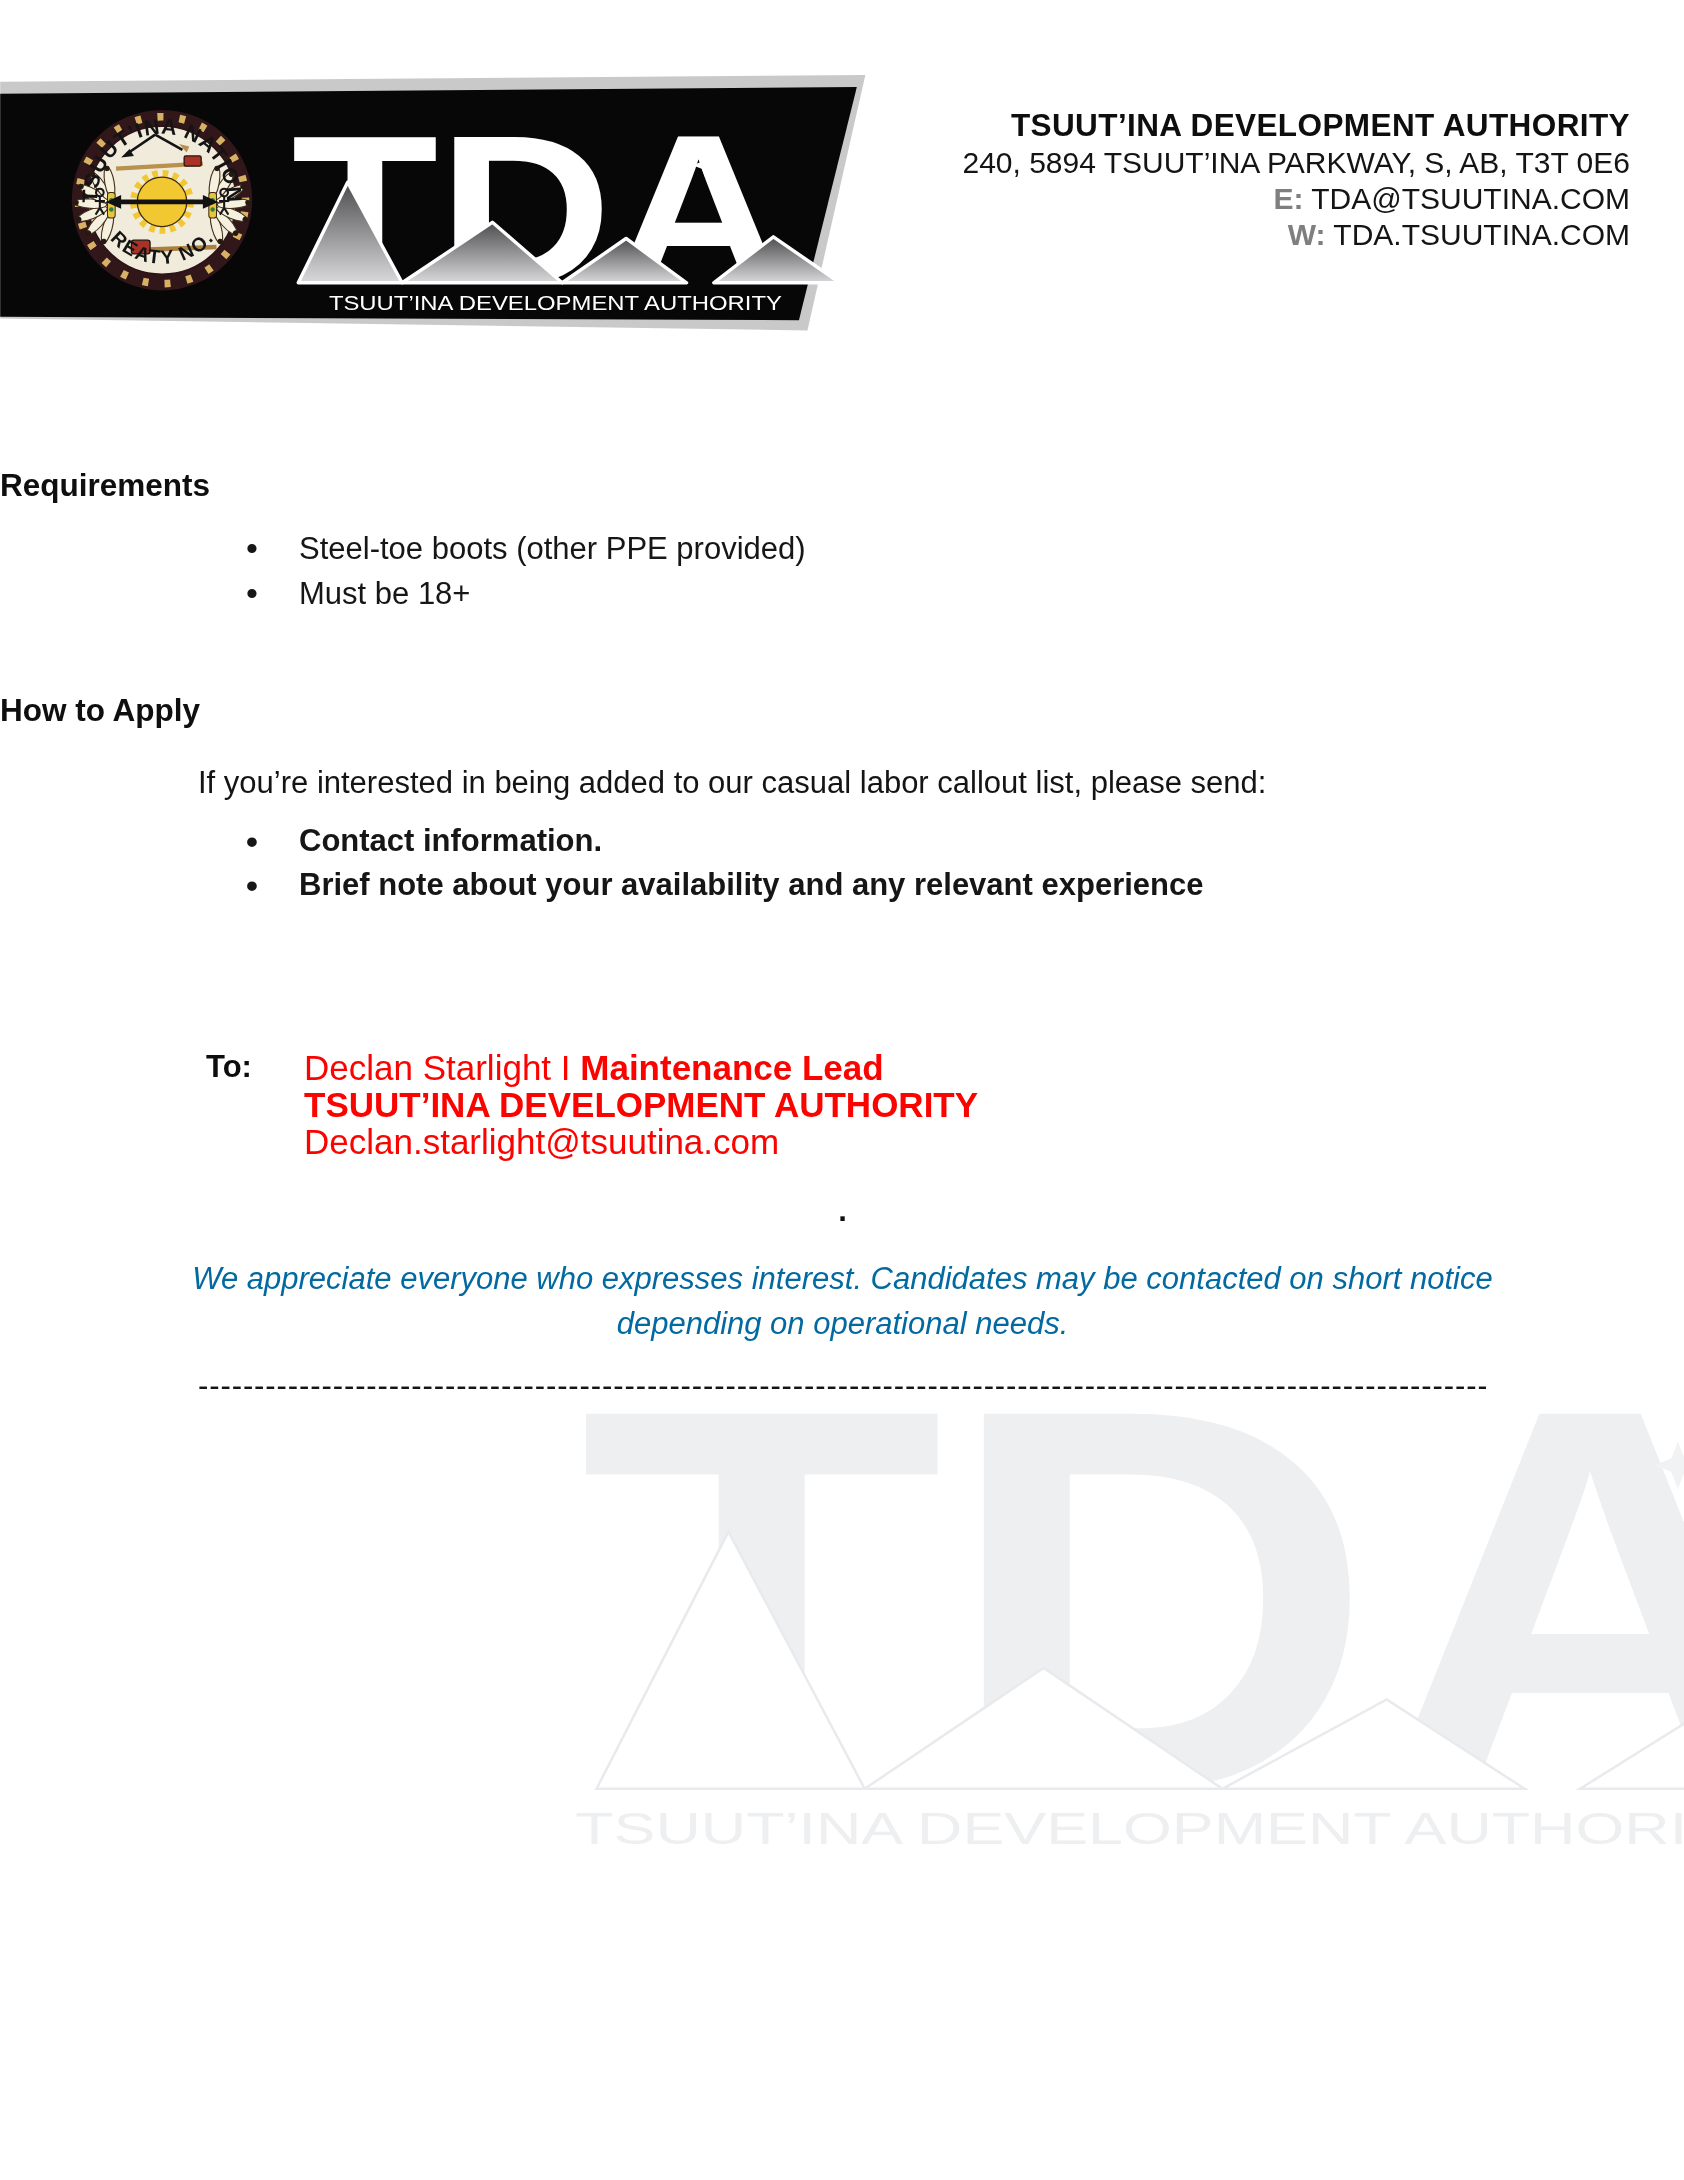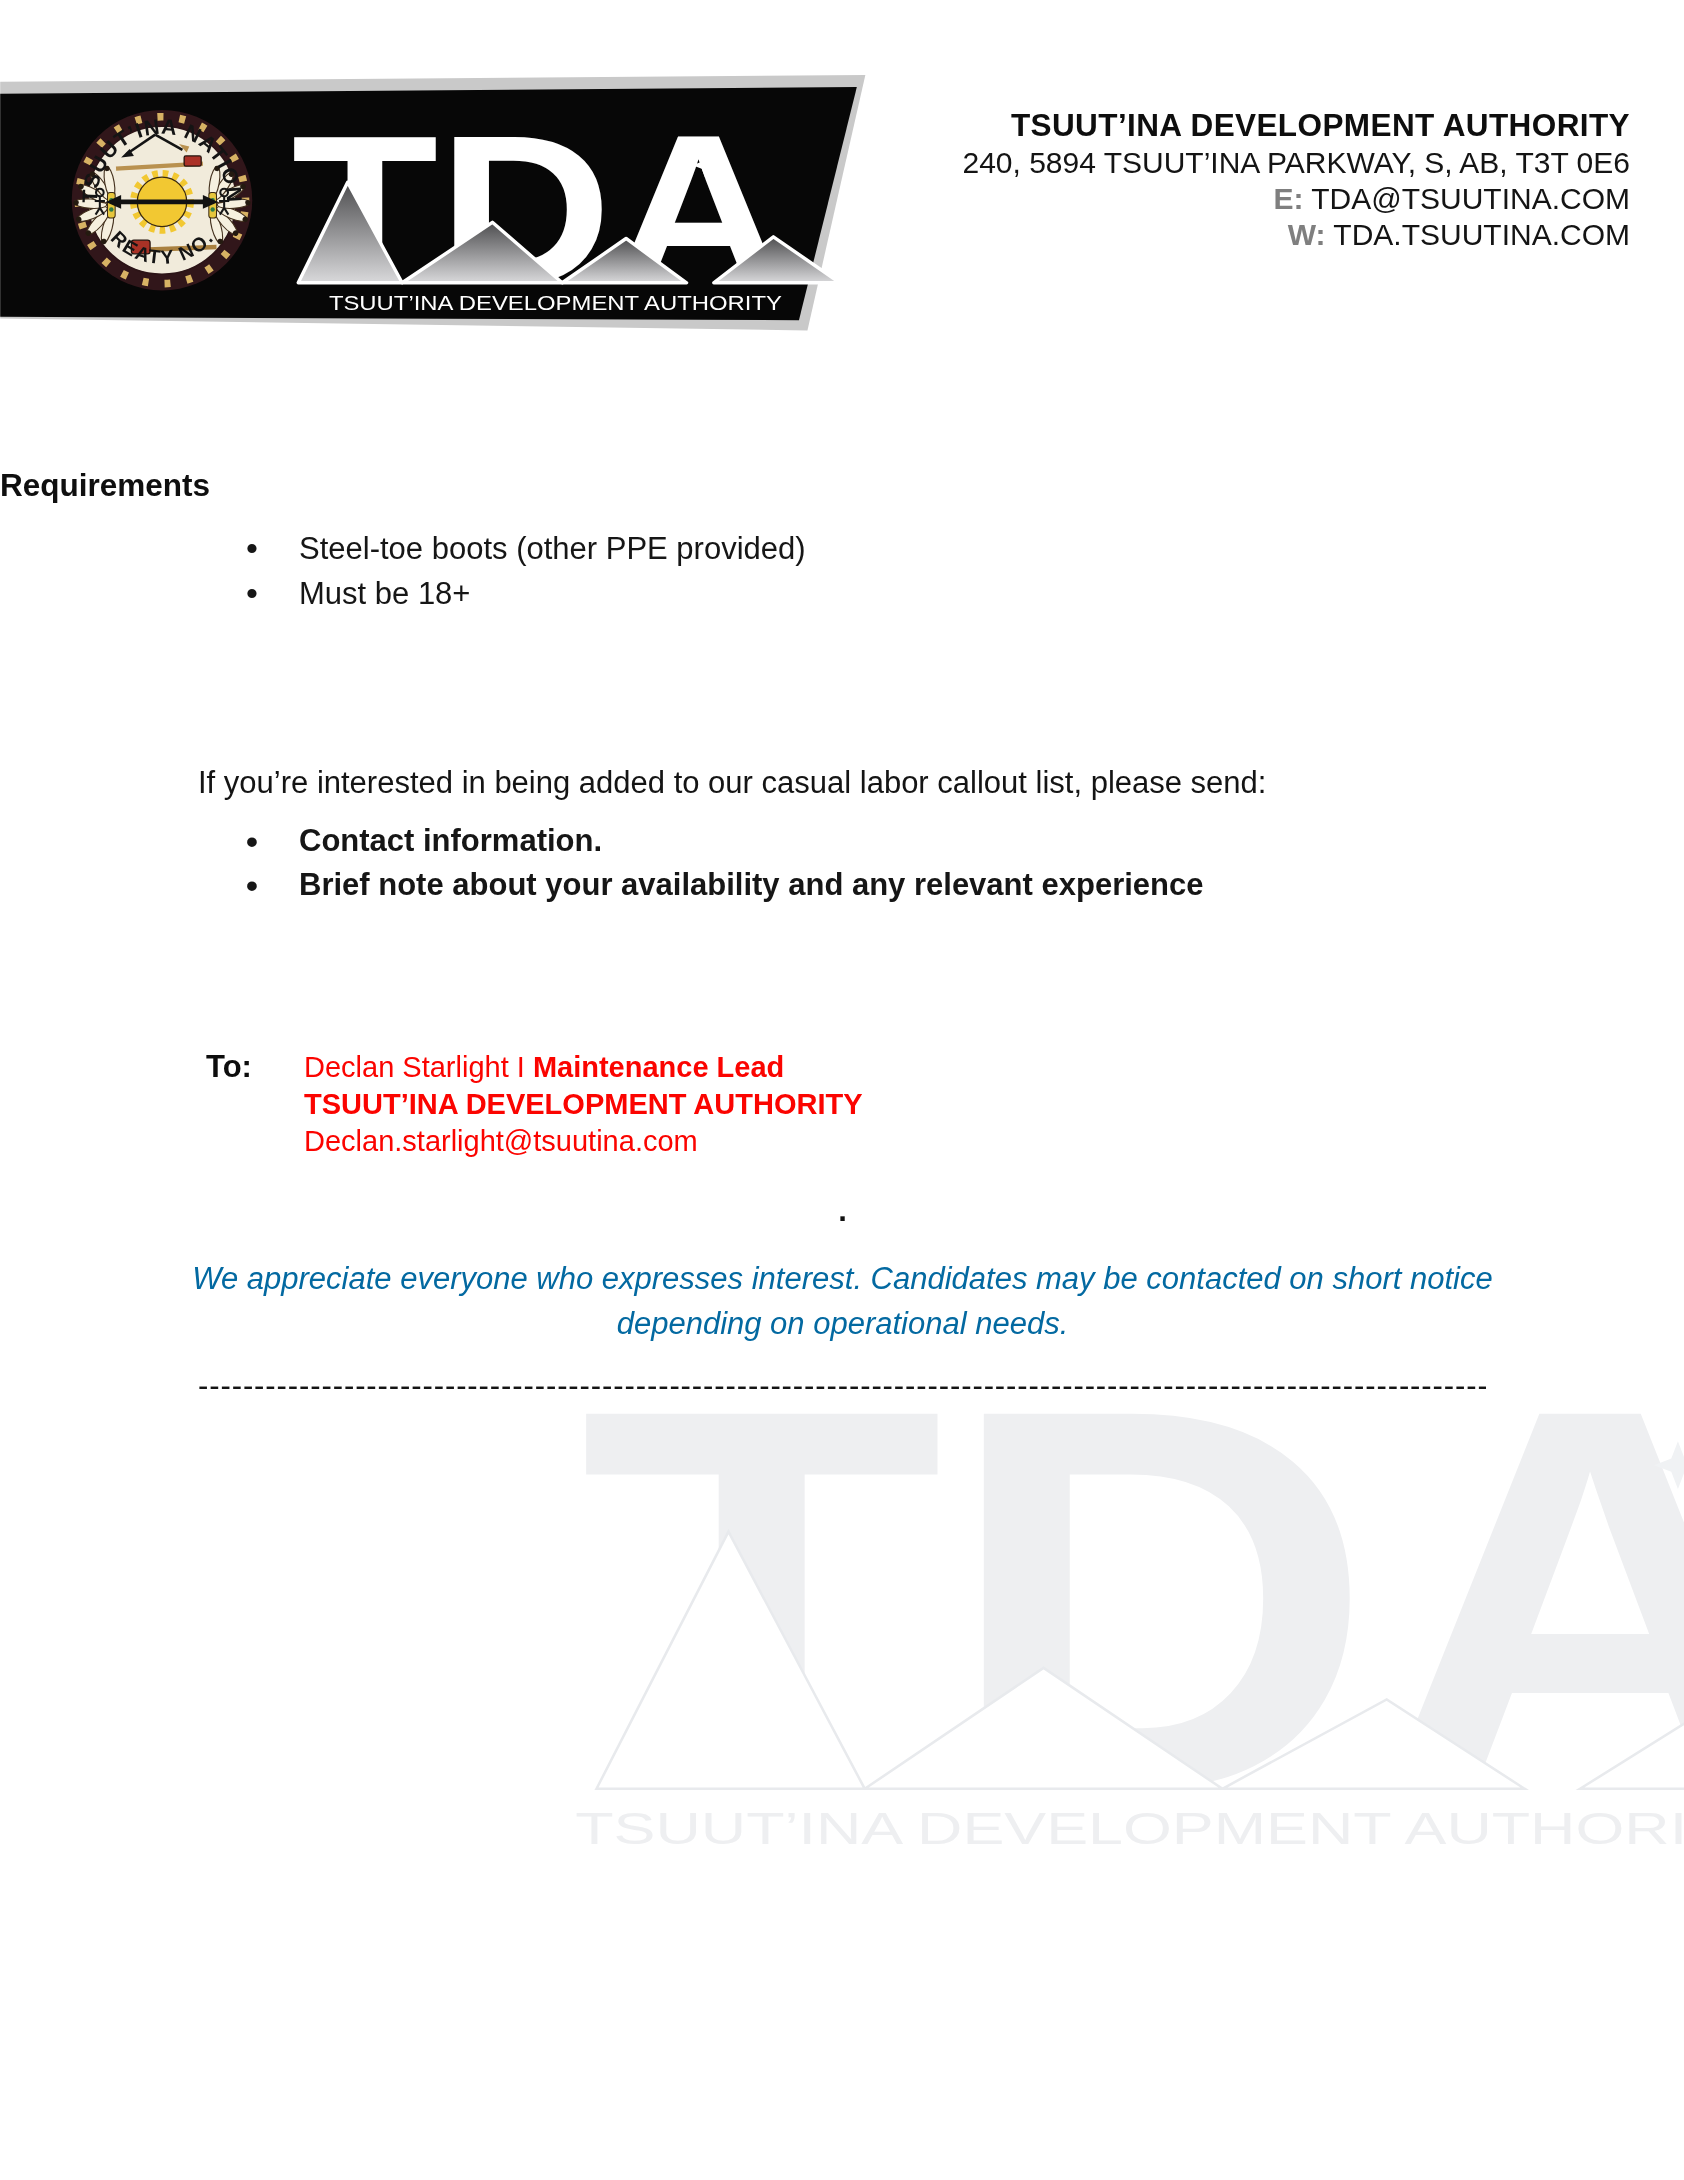--- a/index.html
+++ b/index.html
@@ -27,21 +27,21 @@
   .blist li::before{content:"\2022";position:absolute;left:48px;top:0;font-size:34px;}
   #list1{top:526px;}
   #list2{top:819px;font-weight:bold;}
   #list2 li{height:44px;line-height:44px;}
 
   #intro{position:absolute;left:198px;top:765px;font-size:31px;color:#141414;}
 
   
   #to-block{position:absolute;left:198px;top:1049px;}
   .to-label{position:absolute;left:8px;top:0;font-size:31px;font-weight:bold;color:#0d0d0d;}
-  .to-lines{margin-left:106px;font-size:29px;line-height:37px;color:#fb0400;}
+  .to-lines{margin-left:106px;font-size:35px;line-height:37px;color:#fb0400;}
   .bold{font-weight:bold;}
 
   #dot{position:absolute;left:0;width:100%;top:1193px;text-align:center;font-size:31px;font-weight:bold;color:#111;}
 
   #note{position:absolute;left:170px;right:170px;top:1256px;text-align:center;
         font-style:italic;font-size:31px;line-height:45px;color:#0369a1;}
 
   #divider{position:absolute;left:198px;width:1288px;top:1365px;font-size:31px;line-height:41px;
            white-space:nowrap;overflow:hidden;letter-spacing:0.9px;color:#141414;}
 
@@ -175,20 +175,21 @@
       <span>TDA.TSUUTINA.COM</span>
     </div>
   </div>
 
   <div class="h-center" id="req-h">Requirements</div>
   <ul class="blist" id="list1">
     <li><span>Steel-toe boots (other PPE provided)</span></li>
     <li><span>Must be 18+</span></li>
   </ul>
 
+  <div class="h-center" id="apply-h">How to Apply</div>
   <div id="intro">If you’re interested in being added to our casual labor callout list, please send:</div>
   <ul class="blist" id="list2">
     <li><span>Contact information.</span></li>
     <li><span>Brief note about your availability and any relevant experience</span></li>
   </ul>
 
   <div id="to-block">
     <span class="to-label">To:</span>
     <div class="to-lines">
       <div>

